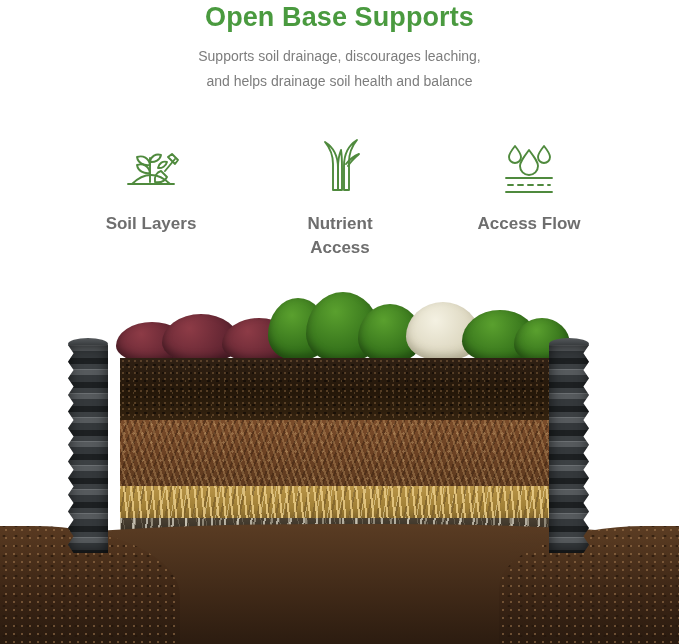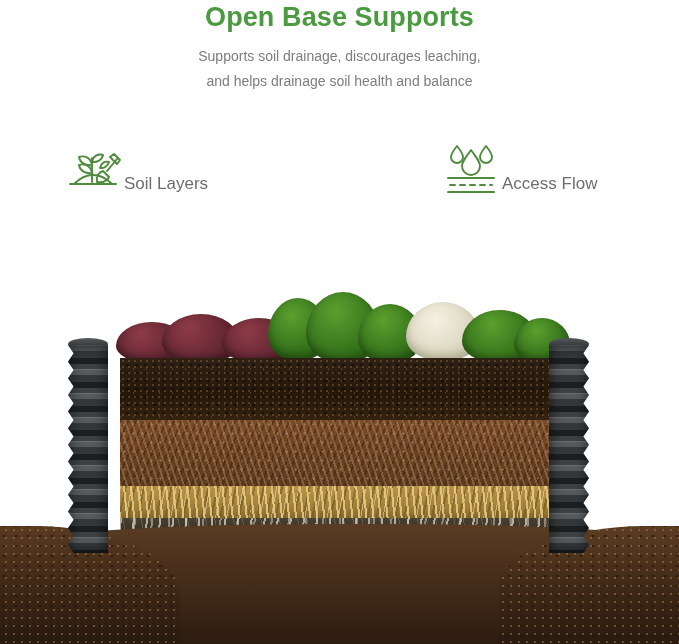--- a/index.html
+++ b/index.html
@@ -22,21 +22,21 @@
     text-align:center;
     font-size:14px;line-height:25px;color:#7d7d7d;font-weight:400;
   }
   .subhead div{white-space:nowrap;}
 
   
   .features{
     position:absolute;top:134px;left:62px;width:556px;
     display:flex;justify-content:space-between;align-items:flex-start;
   }
-  .feature{width:178px;display:flex;flex-direction:row;align-items:flex-end;}
+  .feature{width:178px;display:flex;flex-direction:column;align-items:center;font-weight:bold;}
   .feature .ico{height:62px;display:flex;align-items:flex-end;justify-content:center;}
   .feature .cap{
     margin-top:16px;text-align:center;
     font-size:17px;line-height:24px;color:#6e6e6e;
   }
 
   
   .scene{position:absolute;left:0;top:270px;width:679px;height:374px;overflow:hidden;}
 
   
@@ -191,20 +191,34 @@
         <path d="M35 44c-1-6 2-10 6-11l6 6c-2 4-6 6-12 5z"></path>
         <path d="M45 33 L55 21"></path>
         <path d="M52 16 L58 22 L55 26 L48 19z"></path>
         <path d="M12 46c6-6 12-9 19-9s13 3 19 9"></path>
         <path d="M8 46 H54"></path>
       </svg>
     </div>
     <div class="cap">Soil Layers</div>
   </div>
 
+  <div class="feature">
+    <div class="ico">
+      <svg width="58" height="62" viewBox="0 0 58 62" fill="none" stroke="#4f8a3d" stroke-width="1.9" stroke-linecap="round" stroke-linejoin="round">
+        <path d="M22 56 V30c0-9-3-16-8-22 8 5 13 14 13 26v22z"></path>
+        <path d="M27 56 V34c0-8 1-13 3-18 1 6 1 11 1 18v22z"></path>
+        <path d="M33 56 V32c0-12 5-21 13-26-5 6-8 13-8 22v28z"></path>
+        <path d="M35 30c4-5 8-8 13-10-4 4-8 7-11 12"></path>
+      </svg>
+    </div>
+    <div class="cap">
+      <span>Nutrient</span><br>
+      <span>Access</span>
+    </div>
+  </div>
 
   <div class="feature">
     <div class="ico">
       <svg width="62" height="58" viewBox="0 0 62 58" fill="none" stroke="#4f8a3d" stroke-width="1.9" stroke-linecap="round" stroke-linejoin="round">
         <path d="M17 8c4 5 6 8 6 11a6 6 0 0 1-12 0c0-3 2-6 6-11z"></path>
         <path d="M31 12c6 8 9 12 9 16a9 9 0 0 1-18 0c0-4 3-8 9-16z"></path>
         <path d="M46 8c4 5 6 8 6 11a6 6 0 0 1-12 0c0-3 2-6 6-11z"></path>
         <path d="M8 40 H54"></path>
         <path d="M10 47 h5 M20 47 h5 M30 47 h5 M40 47 h5 M50 47 h2"></path>
         <path d="M8 54 H54"></path>

